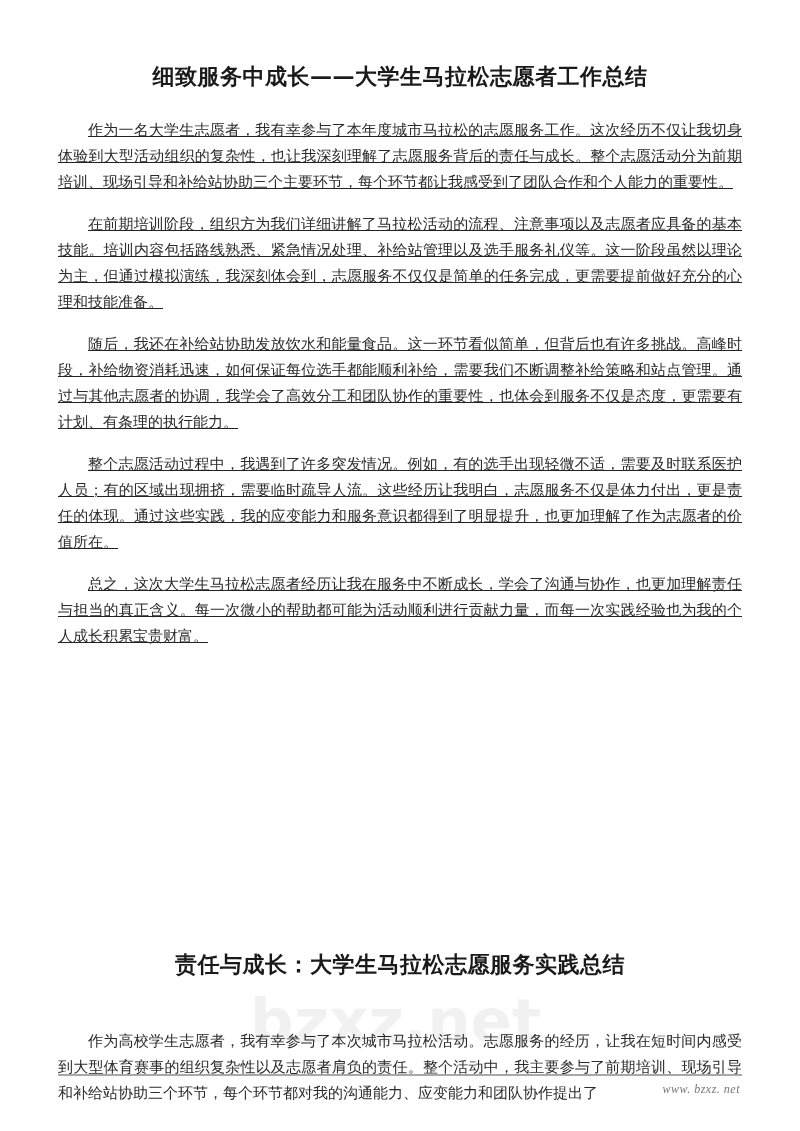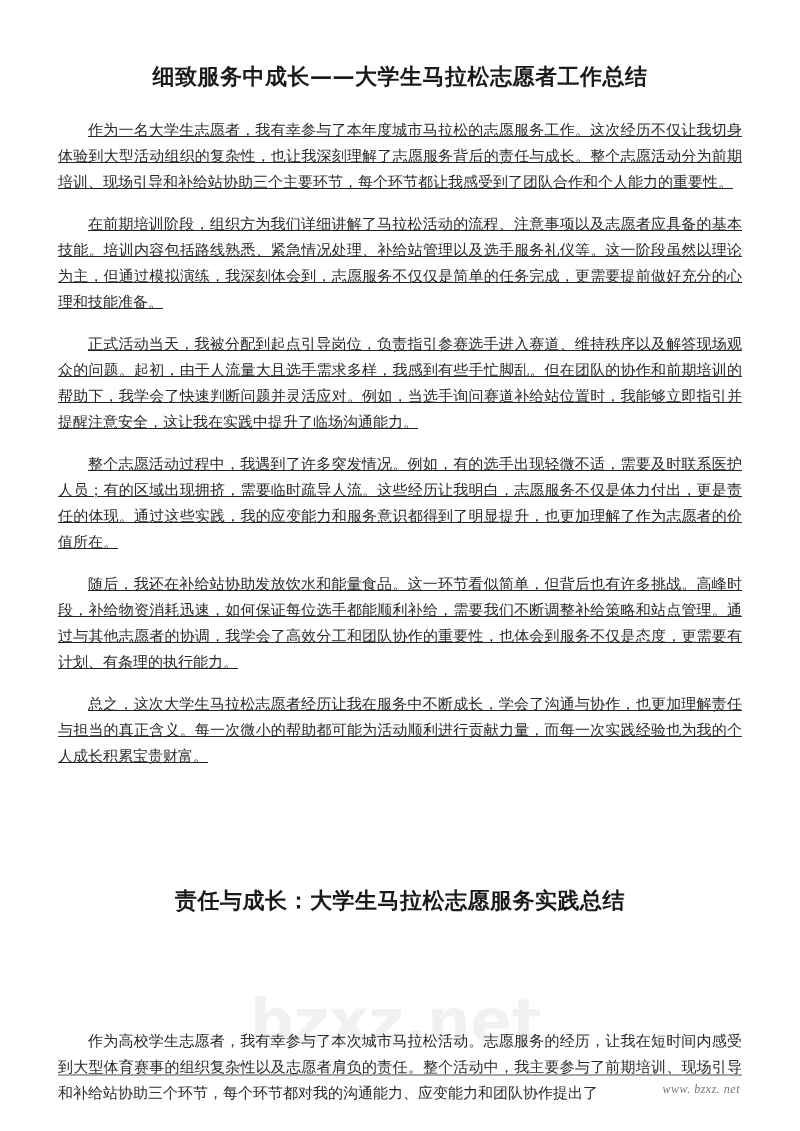--- a/index.html
+++ b/index.html
@@ -3,21 +3,21 @@
 <meta charset="utf-8">
 <style>
   html, body { margin: 0; padding: 0; background: #ffffff; }
   body { width: 800px; height: 1131px; position: relative; overflow: hidden;
          font-family: "DejaVu Serif", "Liberation Serif", serif; color: #222; }
   .page { position: absolute; left: 0; top: 0; width: 800px; height: 1131px; }
   .title { position: absolute; left: 0; width: 800px; text-align: center;
            font-family: "DejaVu Sans", "Liberation Sans", sans-serif; font-weight: bold;
            font-size: 22px; color: #1a1a1a; letter-spacing: 0.5px; }
   .title1 { top: 62px; }
-  .title2 { top: 886px; }
+  .title2 { top: 950px; }
   .body-text { position: absolute; left: 58px; width: 684px; }
   .para { margin: 0 0 16px 0; text-indent: 2em; font-size: 15px; line-height: 26px;
           text-align: justify; color: #2a2a2a; }
   .section1 { top: 117px; text-decoration: underline; }
   .section2 { top: 1028px; }
   .rule { position: absolute; left: 58px; top: 1074px; width: 684px; height: 2px; background: #a8a8a8; }
   .footer { position: absolute; right: 60px; top: 1082px; font-family: "Liberation Serif", serif;
             font-style: italic; font-size: 12px; color: #777; letter-spacing: 0.5px; }
   .watermark { position: absolute; left: 250px; top: 985px; font-family: "DejaVu Sans", sans-serif;
                font-weight: bold; font-size: 61px; color: rgba(200,200,200,0.25); pointer-events: none; }
@@ -26,23 +26,22 @@
 <body>
 
 <div class="page">
   <div class="watermark">bzxz.net</div>
 
   <h1 class="title title1" style="margin:0;">细致服务中成长——大学生马拉松志愿者工作总结</h1>
 
   <div class="body-text section1">
     <p class="para">作为一名大学生志愿者，我有幸参与了本年度城市马拉松的志愿服务工作。这次经历不仅让我切身体验到大型活动组织的复杂性，也让我深刻理解了志愿服务背后的责任与成长。整个志愿活动分为前期培训、现场引导和补给站协助三个主要环节，每个环节都让我感受到了团队合作和个人能力的重要性。</p>
     <p class="para">在前期培训阶段，组织方为我们详细讲解了马拉松活动的流程、注意事项以及志愿者应具备的基本技能。培训内容包括路线熟悉、紧急情况处理、补给站管理以及选手服务礼仪等。这一阶段虽然以理论为主，但通过模拟演练，我深刻体会到，志愿服务不仅仅是简单的任务完成，更需要提前做好充分的心理和技能准备。</p>
-    <p class="para">正式活动当天，我被分配到起点引导岗位，负责指引参赛选手进入赛道、维持秩序以及解答现场观众的问题。起初，由于人流量大且选手需求多样，我感到有些手忙脚乱。但在团队的协作和前期培训的帮助下，我学会了快速判断问题并灵活应对。例如，当选手询问赛道补给站位置时，我能够立即指引并提醒注意安全，这让我在实践中提升了临场沟通能力。</p>
+    <p class="para">随后，我还在补给站协助发放饮水和能量食品。这一环节看似简单，但背后也有许多挑战。高峰时段，补给物资消耗迅速，如何保证每位选手都能顺利补给，需要我们不断调整补给策略和站点管理。通过与其他志愿者的协调，我学会了高效分工和团队协作的重要性，也体会到服务不仅是态度，更需要有计划、有条理的执行能力。</p>
     <p class="para">整个志愿活动过程中，我遇到了许多突发情况。例如，有的选手出现轻微不适，需要及时联系医护人员；有的区域出现拥挤，需要临时疏导人流。这些经历让我明白，志愿服务不仅是体力付出，更是责任的体现。通过这些实践，我的应变能力和服务意识都得到了明显提升，也更加理解了作为志愿者的价值所在。</p>
-    <p class="para">随后，我还在补给站协助发放饮水和能量食品。这一环节看似简单，但背后也有许多挑战。高峰时段，补给物资消耗迅速，如何保证每位选手都能顺利补给，需要我们不断调整补给策略和站点管理。通过与其他志愿者的协调，我学会了高效分工和团队协作的重要性，也体会到服务不仅是态度，更需要有计划、有条理的执行能力。</p>
     <p class="para">总之，这次大学生马拉松志愿者经历让我在服务中不断成长，学会了沟通与协作，也更加理解责任与担当的真正含义。每一次微小的帮助都可能为活动顺利进行贡献力量，而每一次实践经验也为我的个人成长积累宝贵财富。</p>
   </div>
 
   <h1 class="title title2" style="margin:0;">责任与成长：大学生马拉松志愿服务实践总结</h1>
 
   <div class="body-text section2">
     <p class="para">作为高校学生志愿者，我有幸参与了本次城市马拉松活动。志愿服务的经历，让我在短时间内感受到大型体育赛事的组织复杂性以及志愿者肩负的责任。整个活动中，我主要参与了前期培训、现场引导和补给站协助三个环节，每个环节都对我的沟通能力、应变能力和团队协作提出了</p>
   </div>
 
   <div class="rule"></div>

